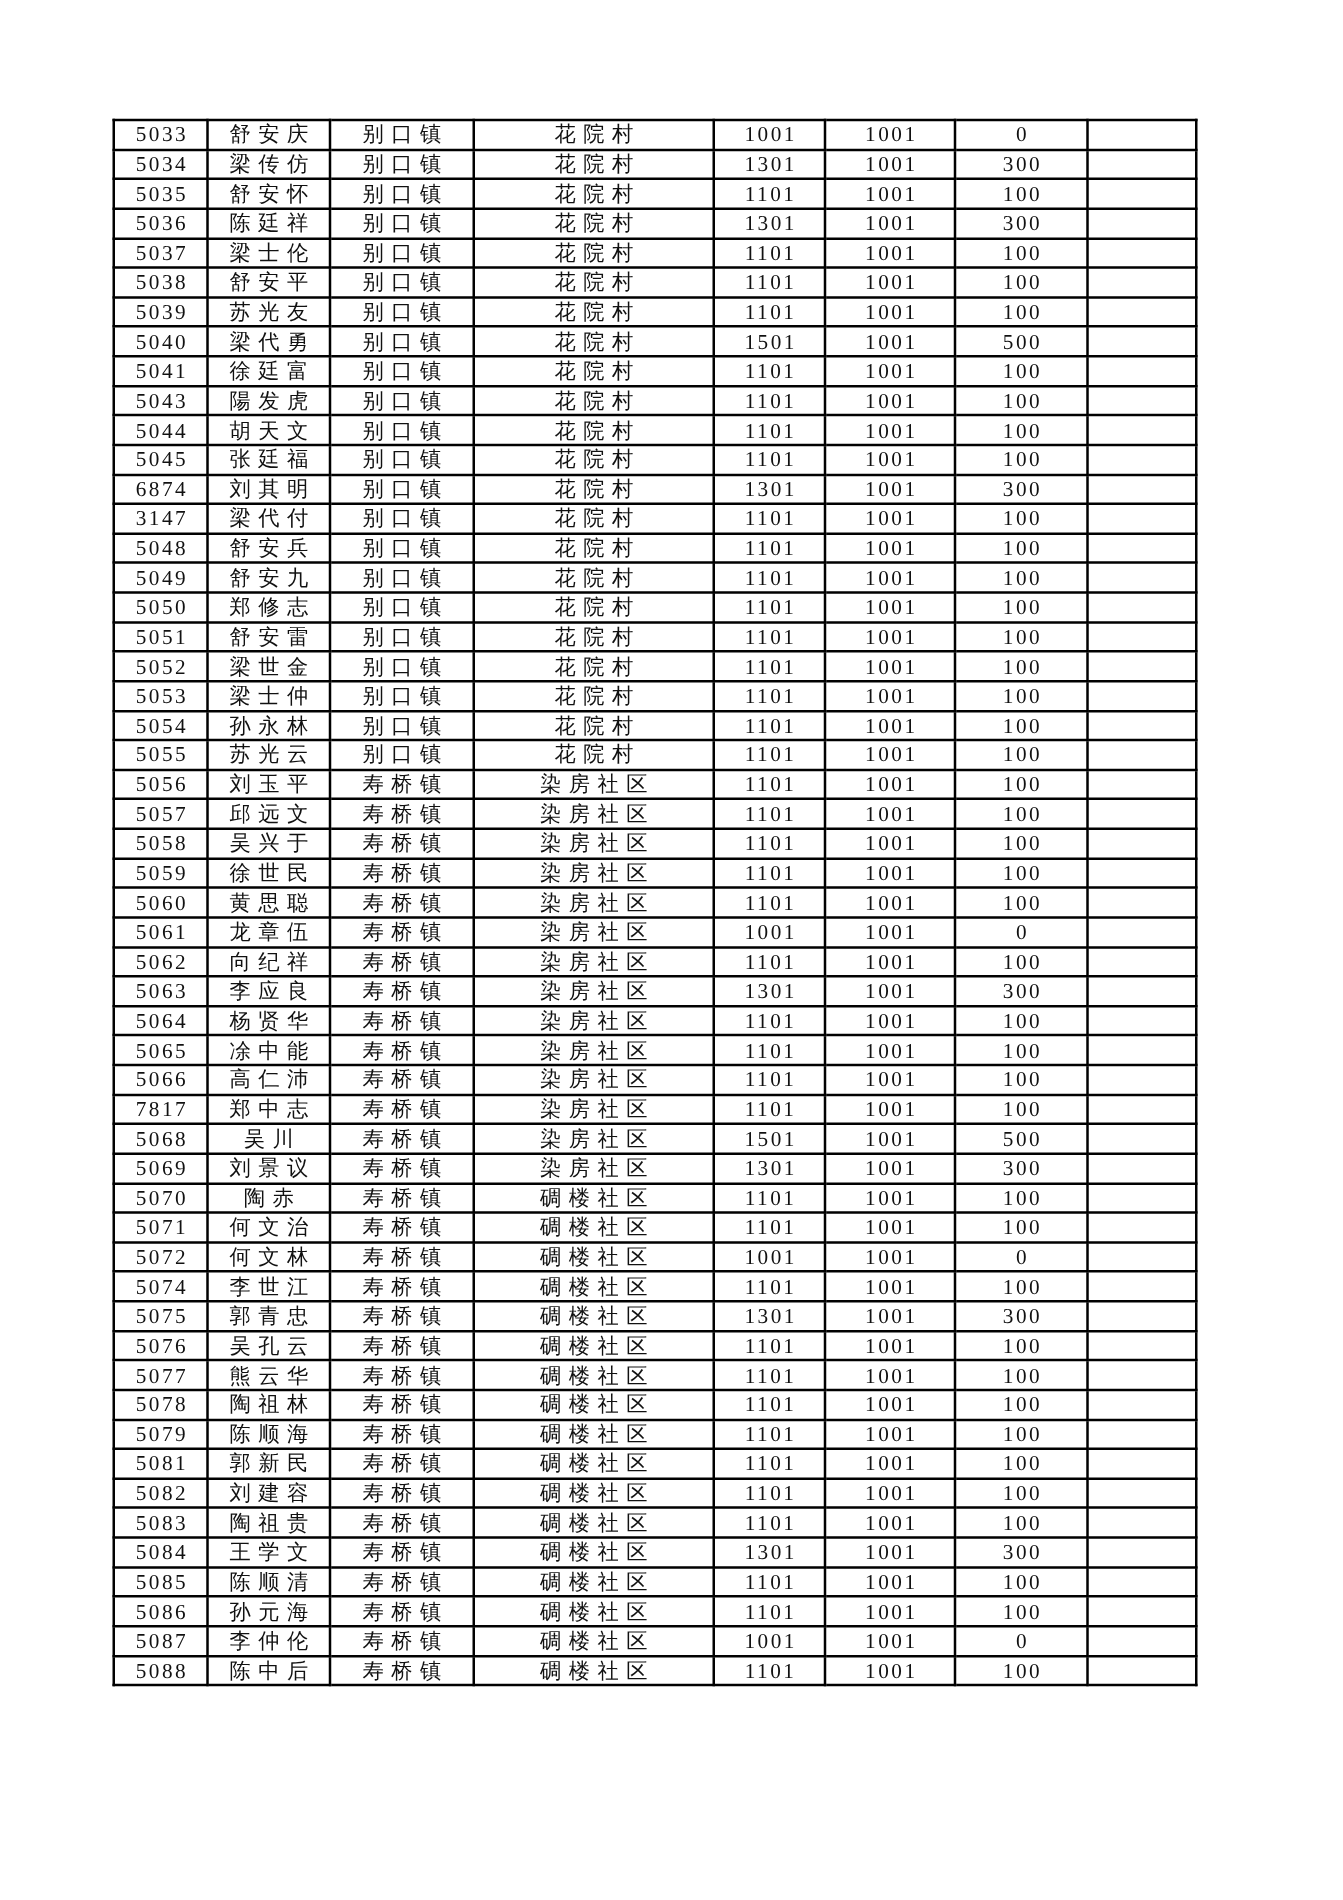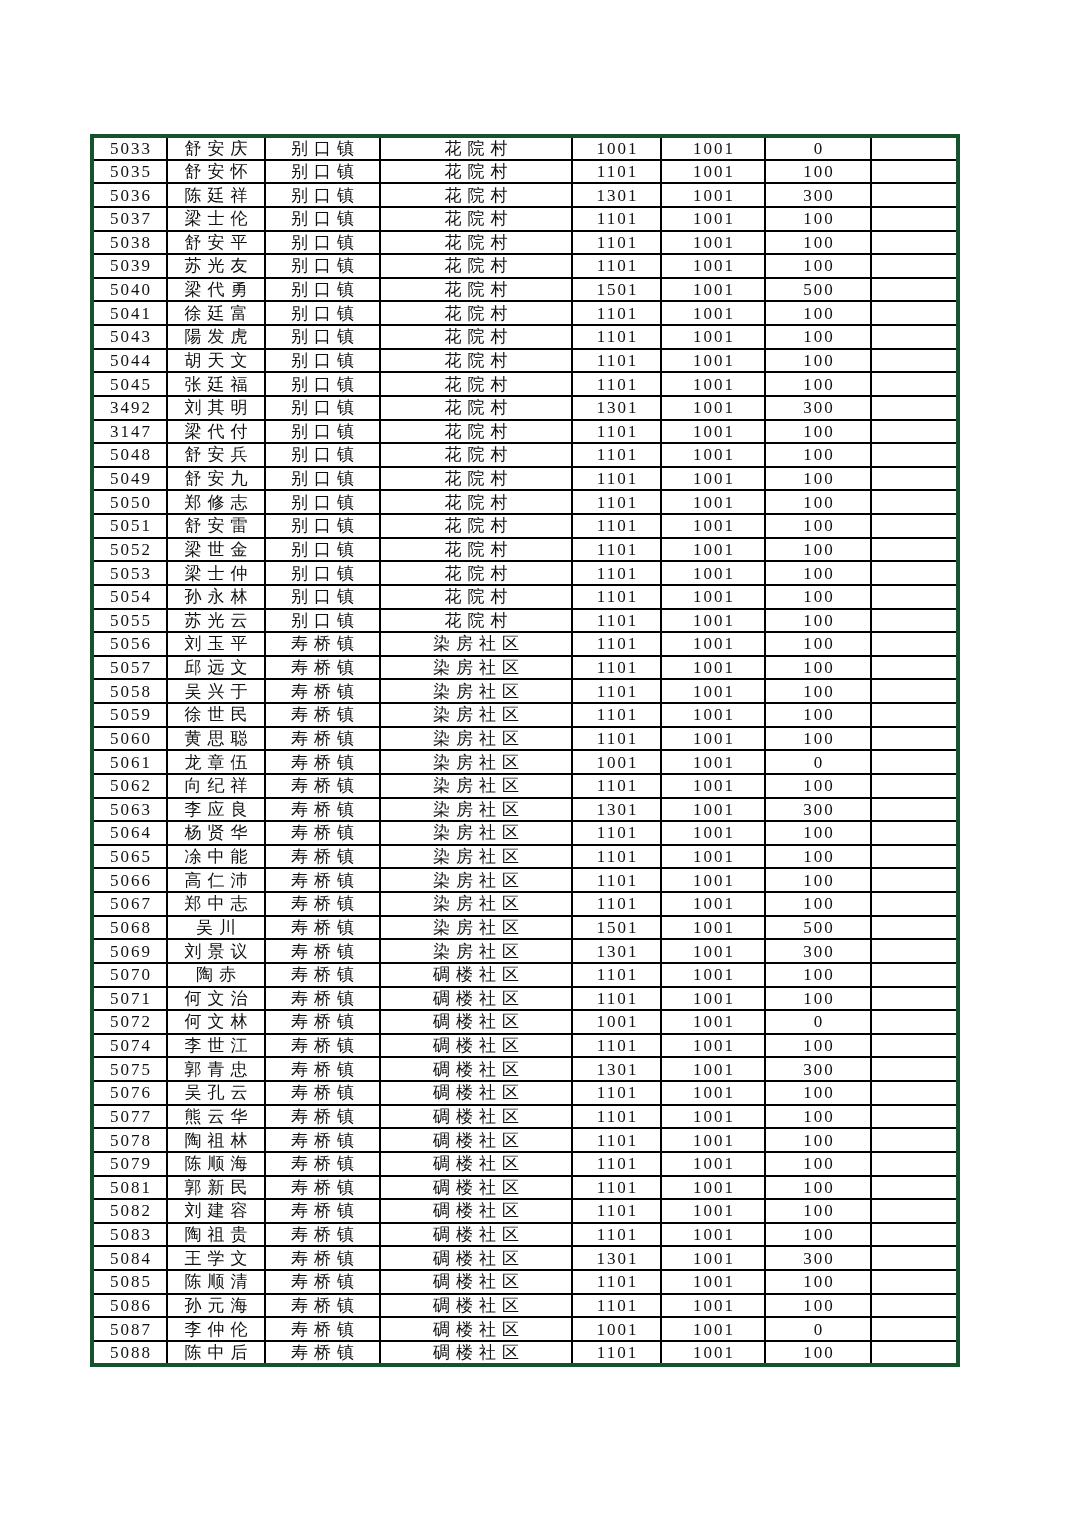--- a/index.html
+++ b/index.html
@@ -22,22 +22,21 @@
     height: 1520px;
     background: #ffffff;
   }
   table.records {
     position: absolute;
     left: 90px;
     top: 95px;
     width: 866px;
     border-collapse: collapse;
     table-layout: fixed;
-    border: 4px solid #14532d;
-    margin-top: 39px;
+    border: 2px solid #14532d;
   }
   table.records td {
     border: 2px solid #000000;
     height: 19.6px;
     padding: 0;
     text-align: center;
     vertical-align: middle;
     font-size: 17px;
     line-height: 1;
     white-space: nowrap;
@@ -75,20 +74,30 @@
           <td class="num">5033</td>
           <td class="cjk">舒安庆</td>
           <td class="cjk">别口镇</td>
           <td class="cjk">花院村</td>
           <td class="num">1001</td>
           <td class="num">1001</td>
           <td class="num">0</td>
           <td class="num"></td>
         </tr>
         <tr>
+          <td class="num">5034</td>
+          <td class="cjk">梁传仿</td>
+          <td class="cjk">别口镇</td>
+          <td class="cjk">花院村</td>
+          <td class="num">1301</td>
+          <td class="num">1001</td>
+          <td class="num">300</td>
+          <td class="num"></td>
+        </tr>
+        <tr>
           <td class="num">5035</td>
           <td class="cjk">舒安怀</td>
           <td class="cjk">别口镇</td>
           <td class="cjk">花院村</td>
           <td class="num">1101</td>
           <td class="num">1001</td>
           <td class="num">100</td>
           <td class="num"></td>
         </tr>
         <tr>
@@ -175,21 +184,21 @@
           <td class="num">5045</td>
           <td class="cjk">张廷福</td>
           <td class="cjk">别口镇</td>
           <td class="cjk">花院村</td>
           <td class="num">1101</td>
           <td class="num">1001</td>
           <td class="num">100</td>
           <td class="num"></td>
         </tr>
         <tr>
-          <td class="num">3492</td>
+          <td class="num">6874</td>
           <td class="cjk">刘其明</td>
           <td class="cjk">别口镇</td>
           <td class="cjk">花院村</td>
           <td class="num">1301</td>
           <td class="num">1001</td>
           <td class="num">300</td>
           <td class="num"></td>
         </tr>
         <tr>
           <td class="num">3147</td>
@@ -385,21 +394,21 @@
           <td class="num">5066</td>
           <td class="cjk">高仁沛</td>
           <td class="cjk">寿桥镇</td>
           <td class="cjk">染房社区</td>
           <td class="num">1101</td>
           <td class="num">1001</td>
           <td class="num">100</td>
           <td class="num"></td>
         </tr>
         <tr>
-          <td class="num">5067</td>
+          <td class="num">7817</td>
           <td class="cjk">郑中志</td>
           <td class="cjk">寿桥镇</td>
           <td class="cjk">染房社区</td>
           <td class="num">1101</td>
           <td class="num">1001</td>
           <td class="num">100</td>
           <td class="num"></td>
         </tr>
         <tr>
           <td class="num">5068</td>

